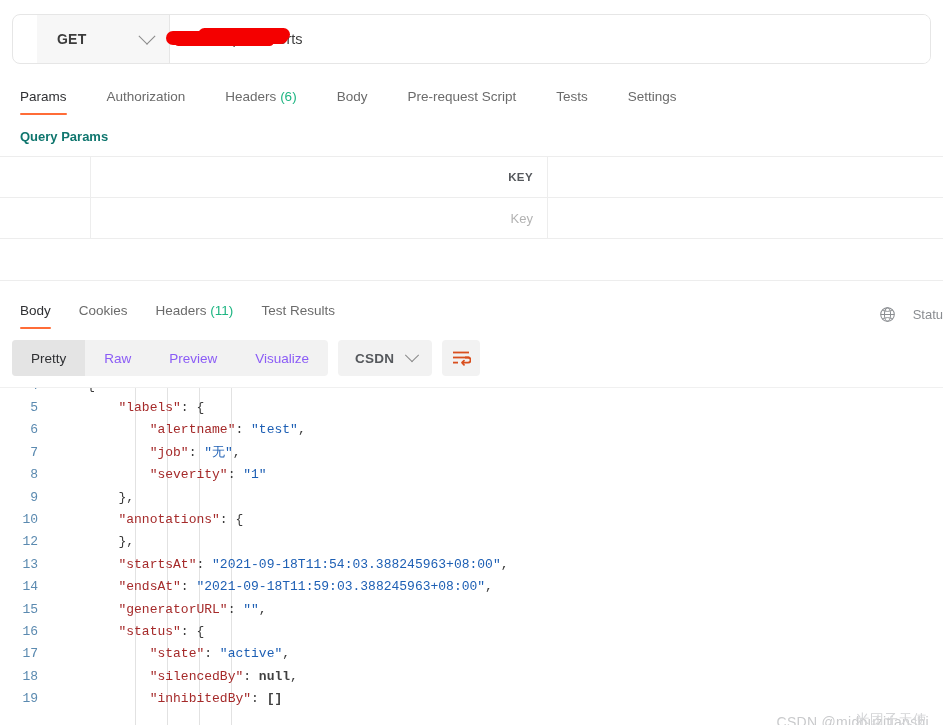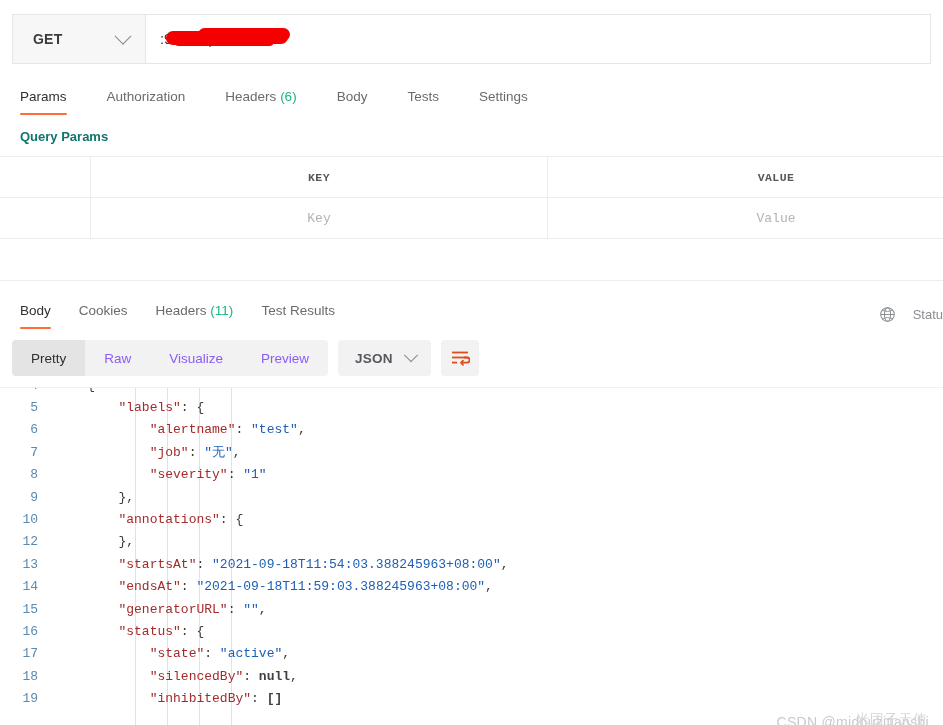--- a/index.html
+++ b/index.html
@@ -20,23 +20,24 @@
   
   .url-bar-wrap {
     padding: 14px 12px 0 12px;
     background: #ffffff;
   }
   .url-bar {
     display: flex;
     align-items: stretch;
     height: 48px;
     border: 1px solid #e6e6e6;
-    border-radius: 0;
-    background: #ffffff;
-    overflow: hidden;
+    border-radius: 8px;
+    background: #ffffff;
+    overflow: hidden;
+    padding-left: 24px;
   }
   .method-select {
     display: flex;
     align-items: center;
     justify-content: space-between;
     width: 133px;
     padding: 0 16px 0 20px;
     background: #f7f7f7;
     border-right: 1px solid #e6e6e6;
     cursor: pointer;
@@ -133,26 +134,25 @@
   
   .params-table {
     width: 100%;
     border-collapse: collapse;
     table-layout: fixed;
   }
   .params-table tr { height: 41px; }
   .params-table th, .params-table td {
     border: 1px solid #ededed;
     border-left: none;
-    text-align: center;
+    text-align: right;
     padding: 0 14px;
     font-weight: 400;
     overflow: hidden;
     white-space: nowrap;
-    font-family: Liberation Mono, monospace;
   }
   .params-table th:first-child, .params-table td:first-child {
     border-left: none;
   }
   .col-check { width: 62px; }
   .col-key   { width: 428px; }
   .col-value { width: 428px; }
   .params-table th {
     font-size: 11.5px;
     font-weight: 700;
@@ -365,20 +365,23 @@
   </div>
   <div class="tab">
     <span>Authorization</span>
   </div>
   <div class="tab">
     <span>Headers</span>
     <span class="count">(6)</span>
   </div>
   <div class="tab">
     <span>Body</span>
+  </div>
+  <div class="tab">
+    <span>Pre-request Script</span>
   </div>
   <div class="tab">
     <span>Tests</span>
   </div>
   <div class="tab">
     <span>Settings</span>
   </div>
 </div>
 
 <div class="section-title">Query Params</div>
@@ -431,28 +434,28 @@
 
 <div class="format-bar">
   <div class="seg">
     <div class="seg-btn active">
       <span>Pretty</span>
     </div>
     <div class="seg-btn">
       <span>Raw</span>
     </div>
     <div class="seg-btn">
+      <span>Preview</span>
+    </div>
+    <div class="seg-btn">
       <span>Visualize</span>
     </div>
-    <div class="seg-btn">
-      <span>Preview</span>
-    </div>
   </div>
   <div class="lang-select">
-    <span class="lang-label">JSON</span>
+    <span class="lang-label">CSDN</span>
     <span class="chev-sm"></span>
   </div>
   <div class="icon-btn">
     <svg width="20" height="18" viewBox="0 0 20 18">
       <line x1="2" y1="3.5" x2="18" y2="3.5" stroke="#d94f1e" stroke-width="1.8"></line>
       <line x1="2" y1="8.5" x2="18" y2="8.5" stroke="#d94f1e" stroke-width="1.8"></line>
       <path d="M14 8.5 h3 a2.6 2.6 0 0 1 0 5.2 h-5.5" fill="none" stroke="#d94f1e" stroke-width="1.8"></path>
       <path d="M13 11.6 l-2 2.1 l2 2.1" fill="none" stroke="#d94f1e" stroke-width="1.8" stroke-linecap="round" stroke-linejoin="round"></path>
       <line x1="2" y1="13.6" x2="7" y2="13.6" stroke="#d94f1e" stroke-width="1.8"></line>
     </svg>

